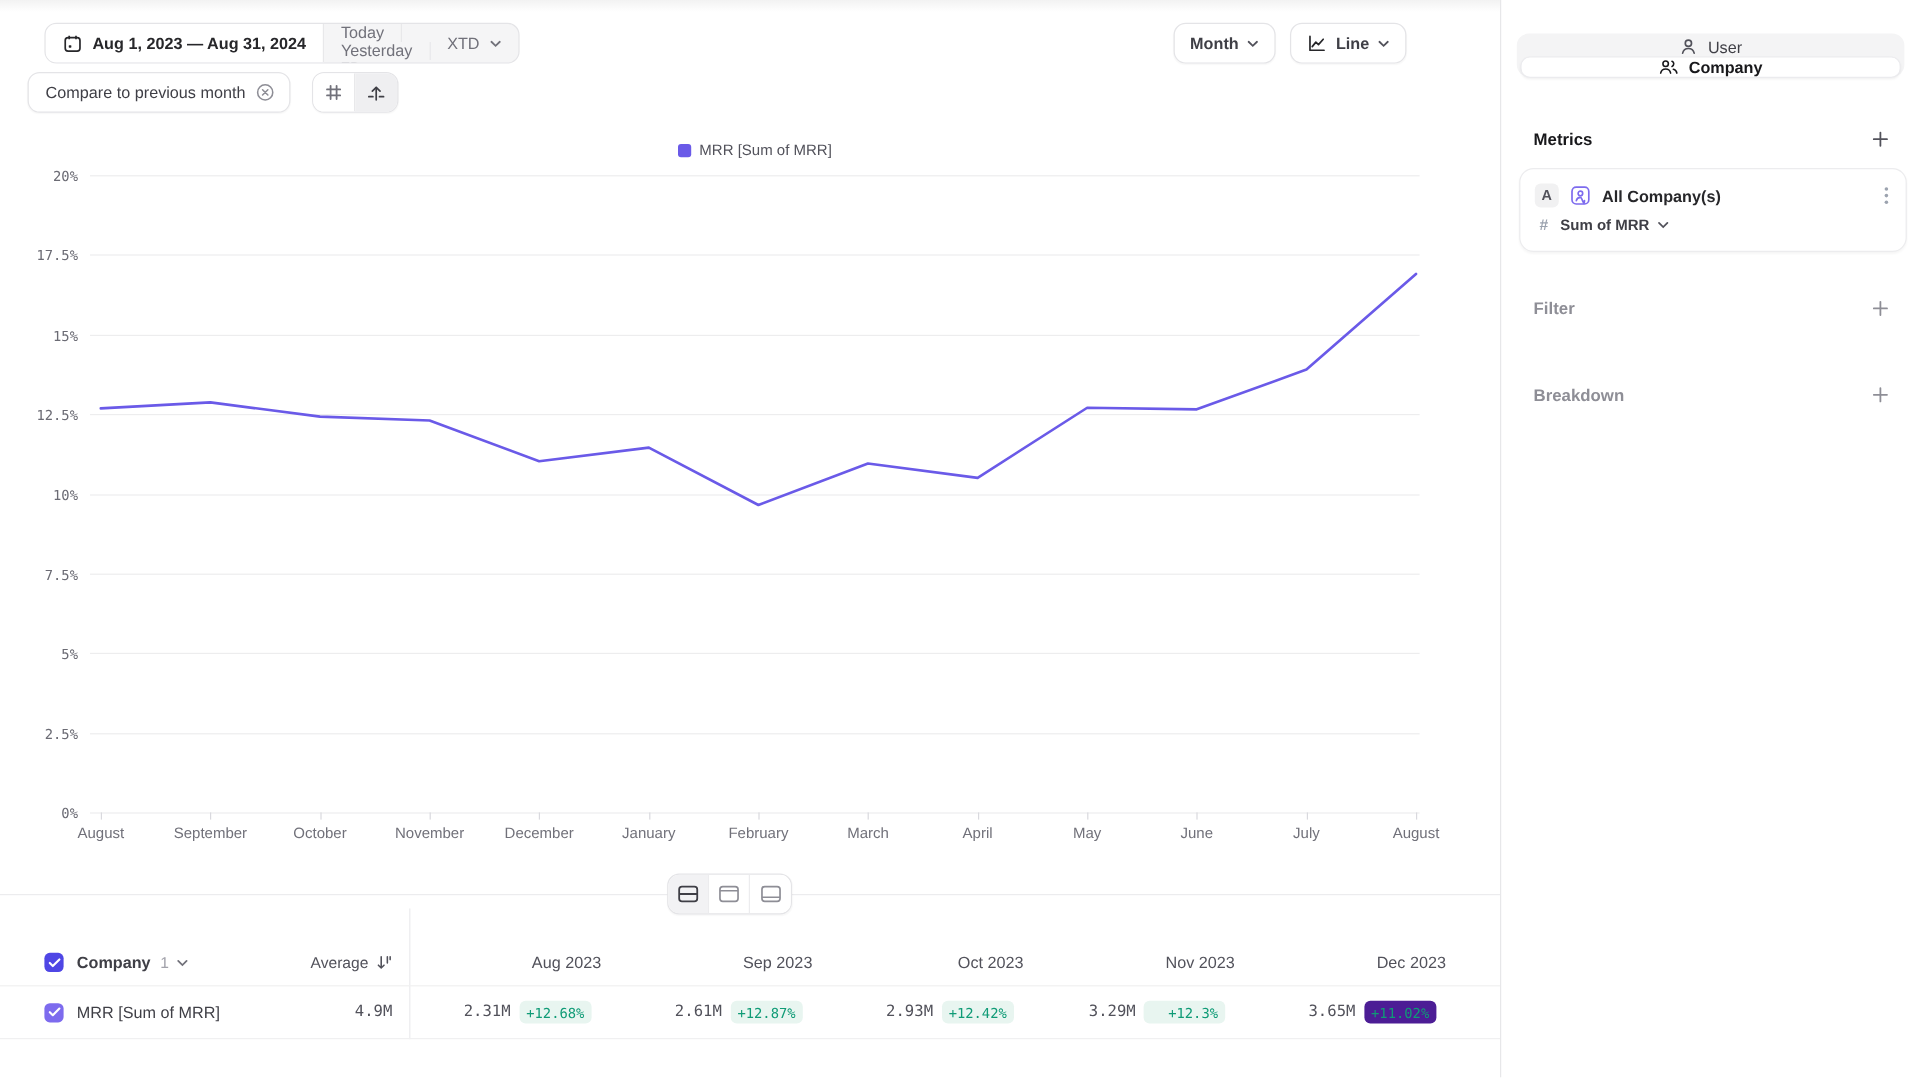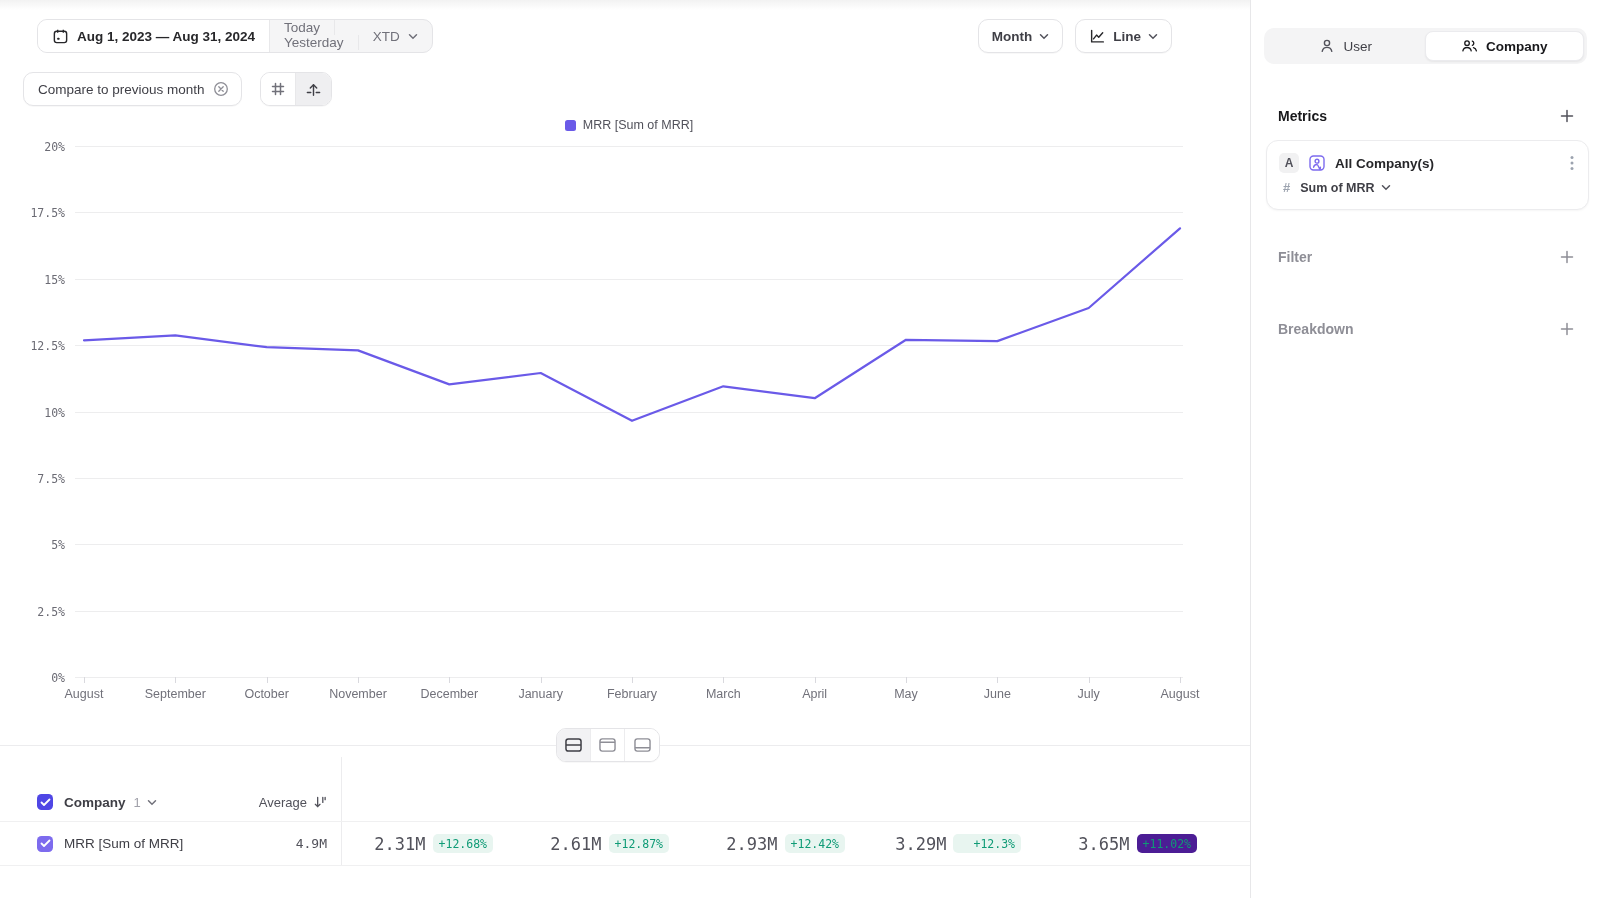--- a/index.html
+++ b/index.html
@@ -17,21 +17,21 @@
   .preset-group { display:flex; align-items:stretch; height:34px; border:1px solid #e4e4e7;
     border-radius:10px; background:#f5f5f6; overflow:hidden; }
   .seg { display:flex; align-items:center; gap:8px; padding:0 14px; font-size:13.5px; color:#71717a;
     background:transparent; border:none; border-right:1px solid #e8e8ea; cursor:pointer; white-space:nowrap; }
   .seg:last-child { border-right:none; }
   .seg-date { background:#fff; color:#27272a; font-weight:700; font-size:13.5px; }
   .right-controls { position:absolute; right:58px; top:0; display:flex; gap:12px;padding-left:16px; }
   .btn { display:flex; align-items:center; gap:7px; height:34px; padding:0 13px; background:#fff;
     border:1px solid #e4e4e7; border-radius:10px; font-size:13.5px; font-weight:600; color:#3f3f46;
     cursor:pointer; box-shadow:0 1px 1px rgba(0,0,0,.03); }
-  .toolbar-row2 { position:absolute; left:23px; top:72px; height:34px; display:flex; gap:18px; }
+  .toolbar-row2 { position:absolute; left:23px; top:60px; height:34px; display:flex; gap:18px; }
   .chip { display:flex; align-items:center; gap:8px; height:34px; padding:0 12px 0 14px; background:#fff;
     border:1px solid #e4e4e7; border-radius:10px; font-size:13.5px; color:#3f3f46;
     box-shadow:0 1px 1px rgba(0,0,0,.03); cursor:pointer; }
   .icon-group { display:flex; height:34px; border:1px solid #e4e4e7; border-radius:10px;
     background:#fff; overflow:hidden; box-shadow:0 1px 1px rgba(0,0,0,.03); }
   .icon-btn { width:35px; height:100%; display:flex; align-items:center; justify-content:center;
     background:#fff; border:none; border-right:1px solid #e8e8ea; cursor:pointer; }
   .icon-btn:last-child { border-right:none; }
   .icon-btn.active { background:#efeff1; }
 
@@ -68,28 +68,28 @@
   .checkbox { width:16px; height:16px; border-radius:4.5px; display:flex; align-items:center;
     justify-content:center; cursor:pointer; flex:none; }
   .group-label { font-size:13.5px; font-weight:600; color:#3f3f46; }
   .group-count { font-size:13px; color:#a1a1aa; margin-left:2px; }
   .hdr-label { font-size:13px; color:#52525b; }
   .month-col-h { width:176px; flex:none; text-align:right; padding-right:16px; font-size:13.5px; color:#52525b; }
   .row-name { font-size:13.5px; color:#3f3f46; }
   .avg-val { font-size:13px; color:#52525b; }
   .month-col-c { width:176px; flex:none; display:flex; align-items:center; justify-content:flex-end;
     gap:7px; padding-right:24px; }
-  .cell-val { font-size:17px; color:#52525b; }
+  .cell-val { font-size:13px; color:#52525b; }
   .delta-badge { font-size:11.5px; padding:2.5px 6px; border-radius:5px; }
 
   
   .sidebar { position:absolute; left:1250px; top:0; width:350px; height:898px; background:#fff;
     border-left:1px solid #e7e7e9; }
   .entity-toggle { position:absolute; left:13px; top:28px; width:323px; height:36px; background:#f4f4f5;
-    border-radius:10px; display:flex; padding:3px; }
+    border-radius:10px; display:flex; padding:3px;flex-direction:column; }
   .toggle-seg { flex:1; display:flex; align-items:center; justify-content:center; gap:8px;
     font-size:13.5px; color:#3f3f46; border-radius:8px; cursor:pointer; background:transparent; border:none; }
   .toggle-seg.selected { background:#fff; border:1px solid #ebebee; box-shadow:0 1px 2px rgba(0,0,0,.06);
     font-weight:600; color:#18181b; }
   .side-section { position:absolute; left:27px; right:23px; display:flex; align-items:center;
     justify-content:space-between; }
   .side-title { font-size:14px; font-weight:700; color:#18181b; }
   .side-title-muted { font-size:14px; font-weight:600; color:#8e8e96; }
   .plus-btn { background:none; border:none; cursor:pointer; display:flex; padding:2px; }
   .metric-card { position:absolute; left:15px; top:140px; width:323px; height:70px; background:#fff;
@@ -296,20 +296,27 @@
         <span class="cell-avg" style="cursor:pointer">
           <span class="hdr-label">Average</span>
           <span style="display:flex">
             <svg width="14" height="14" viewBox="0 0 15 15" fill="none" stroke="#52525b" stroke-width="1.4" stroke-linecap="round">
               <path d="M5 2.5v10M2.5 10 5 12.5 7.5 10"></path>
                 <path d="M10.5 2.5v5.5M13 2.5v2.5"></path>
             </svg>
           </span>
         </span>
       </div>
+      <span id="month-headers" style="display:flex">
+          <div class="month-col-h">Aug 2023</div>
+          <div class="month-col-h">Sep 2023</div>
+          <div class="month-col-h">Oct 2023</div>
+          <div class="month-col-h">Nov 2023</div>
+          <div class="month-col-h">Dec 2023</div>
+        </span>
     </div>
     <div class="tbl-row">
       <div class="cell-left">
         <span class="checkbox" id="row-checkbox" style="background: rgb(125, 107, 238);">
           <svg width="11" height="9" viewBox="0 0 11 9" fill="none" stroke="#fff" stroke-width="1.8" stroke-linecap="round" stroke-linejoin="round">
               <path d="M1.5 4.5 4 7 9.5 1.5"></path>
             </svg>
         </span>
         <span class="row-name">MRR [Sum of MRR]</span>
         <span class="cell-avg">

